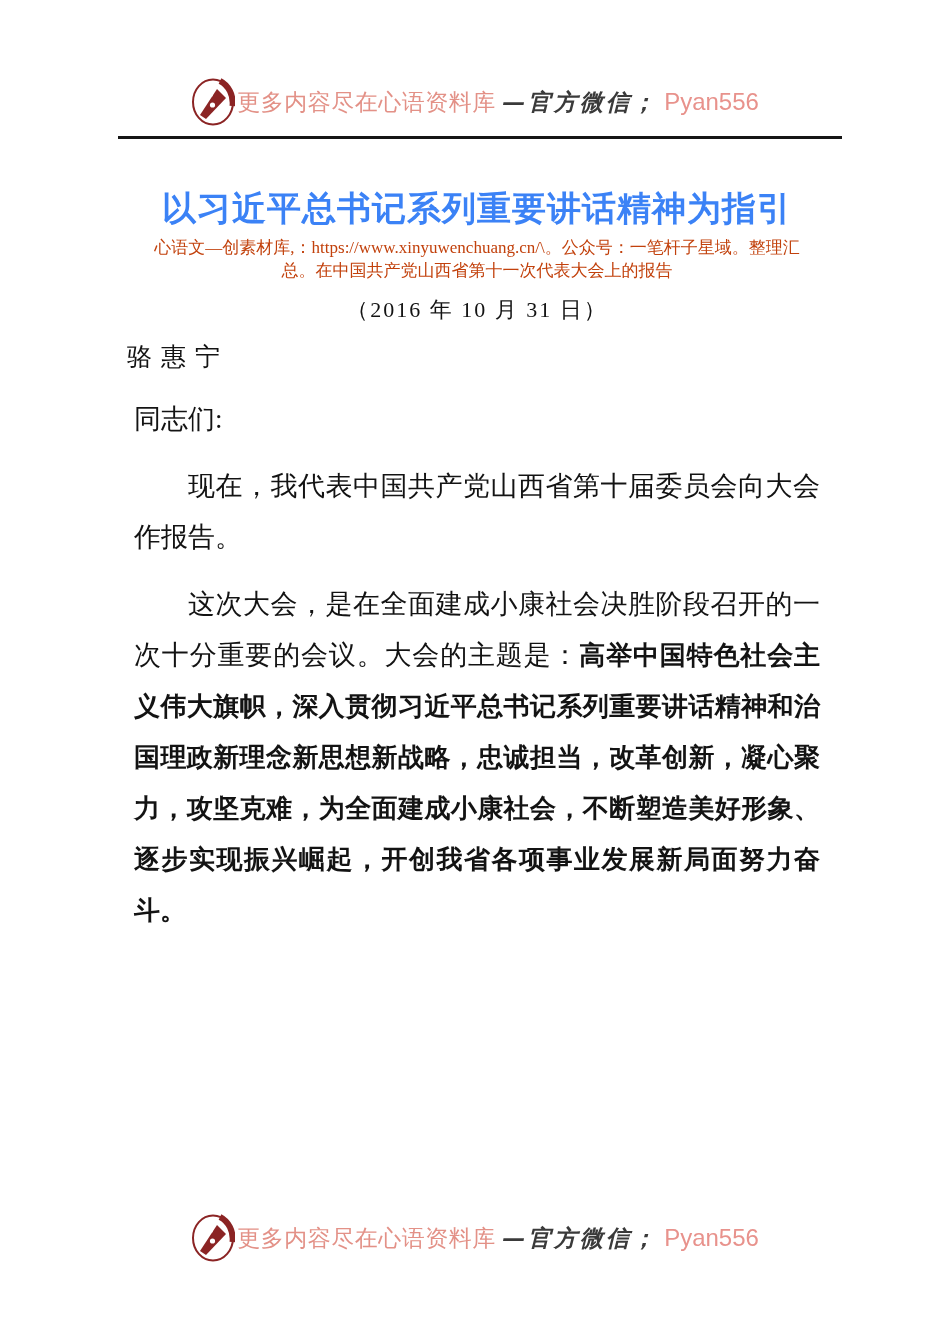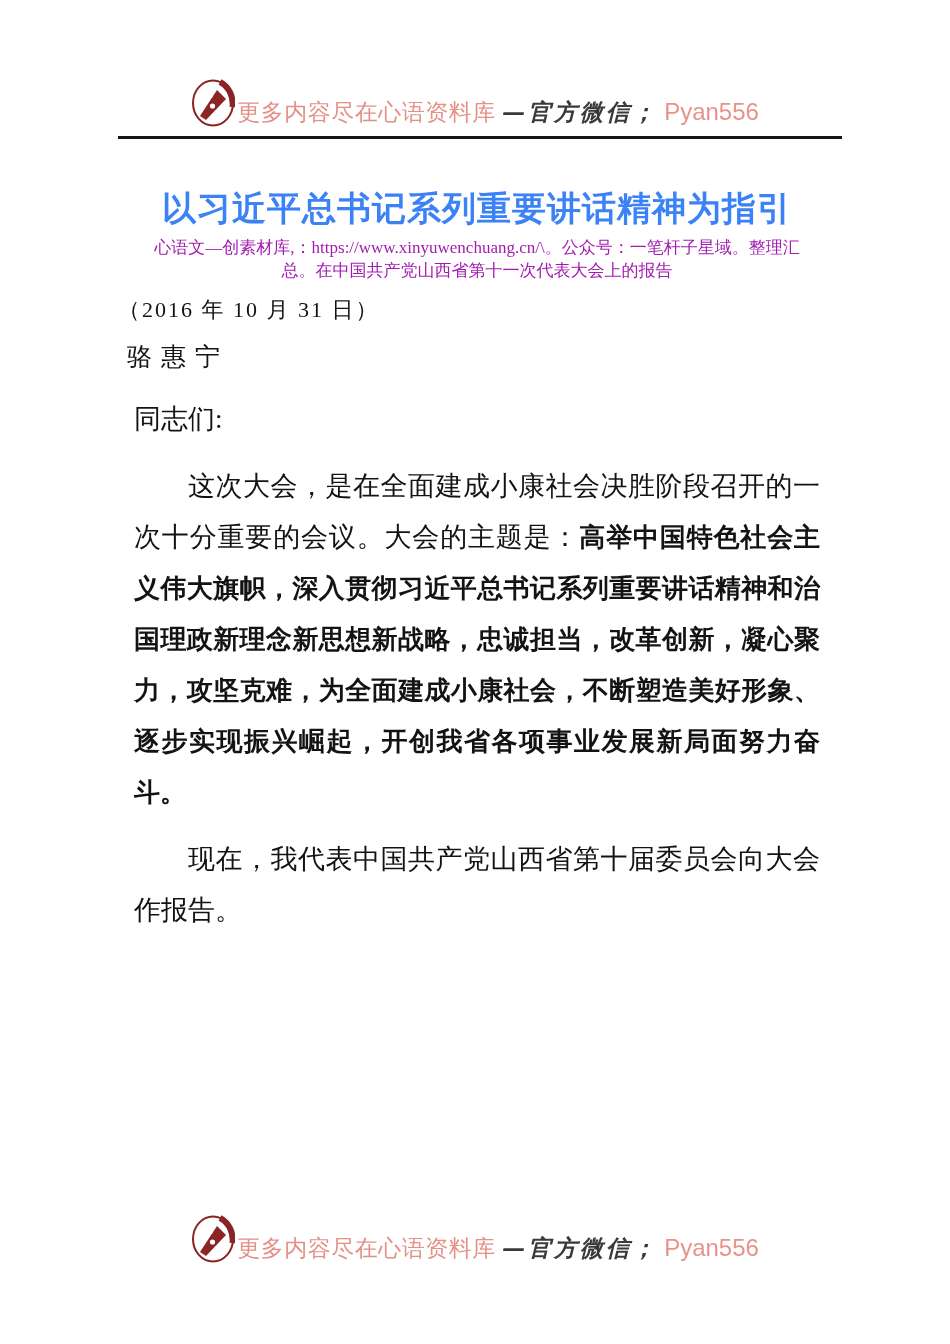--- a/index.html
+++ b/index.html
@@ -17,21 +17,21 @@
     color: #131313;
     box-sizing: border-box;
   }
   .content {
     padding: 0 114px 0 118px;
   }
   
   .brandbar {
     display: flex;
     justify-content: center;
-    align-items: flex-end;
+    align-items: center;
     gap: 2px;
     height: 52px;
   }
   .brandbar.header { margin-top: 76px; }
   .brandbar.footer {
     position: absolute;
     top: 1212px;
     left: 0;
     right: 0;
   }
@@ -77,25 +77,26 @@
     letter-spacing: 1px;
     color: #3b82f6;
   }
   
   .source-note {
     margin: 3px auto 0 auto;
     width: 680px;
     text-align: center;
     font-size: 17px;
     line-height: 23px;
-    color: #a21caf;
+    color: #c2410c;
   }
   
   .report-date {
     margin: 13px 0 0 0;
+    text-align: center;
     font-size: 22px;
     line-height: 30px;
     letter-spacing: 2px;
   }
   .author-name {
     margin: 14px 0 0 0;
     text-align: left;
     font-size: 25px;
     line-height: 36px;
     letter-spacing: 9px;
@@ -154,22 +155,22 @@
     <div class="source-note">
       <div>心语文—创素材库,：https://www.xinyuwenchuang.cn/\。公众号：一笔杆子星域。整理汇</div>
       <div>总。在中国共产党山西省第十一次代表大会上的报告</div>
     </div>
 
     <p class="report-date">（2016 年 10 月 31 日）</p>
     <p class="author-name">骆惠宁</p>
 
     <div class="doc-body">
       <p class="salutation">同志们:</p>
+      <p class="para">现在，我代表中国共产党山西省第十届委员会向大会作报告。</p>
       <p class="para"><span>这次大会，是在全面建成小康社会决胜阶段召开的一次十分重要的会议。大会的主题是：</span><span class="bold-passage">高举中国特色社会主义伟大旗帜，深入贯彻习近平总书记系列重要讲话精神和治国理政新理念新思想新战略，忠诚担当，改革创新，凝心聚力，攻坚克难，为全面建成小康社会，不断塑造美好形象、逐步实现振兴崛起，开创我省各项事业发展新局面努力奋斗。</span></p>
-      <p class="para">现在，我代表中国共产党山西省第十届委员会向大会作报告。</p>
     </div>
 
   </div>
 
   <div class="brandbar footer">
     <span class="logo" style="color: rgb(139, 36, 36);">
       <svg width="44" height="50" viewBox="0 0 44 50" aria-hidden="true">
         <ellipse cx="22" cy="25" rx="20" ry="22.5" fill="none" stroke="currentColor" stroke-width="2"></ellipse>
         <path d="M29 4 A 21.5 24 0 0 1 41.5 29" stroke="currentColor" stroke-width="6" fill="none"></path>
         <path d="M9 38 L26 12 L35 21 L15 42 Z" fill="currentColor"></path>

